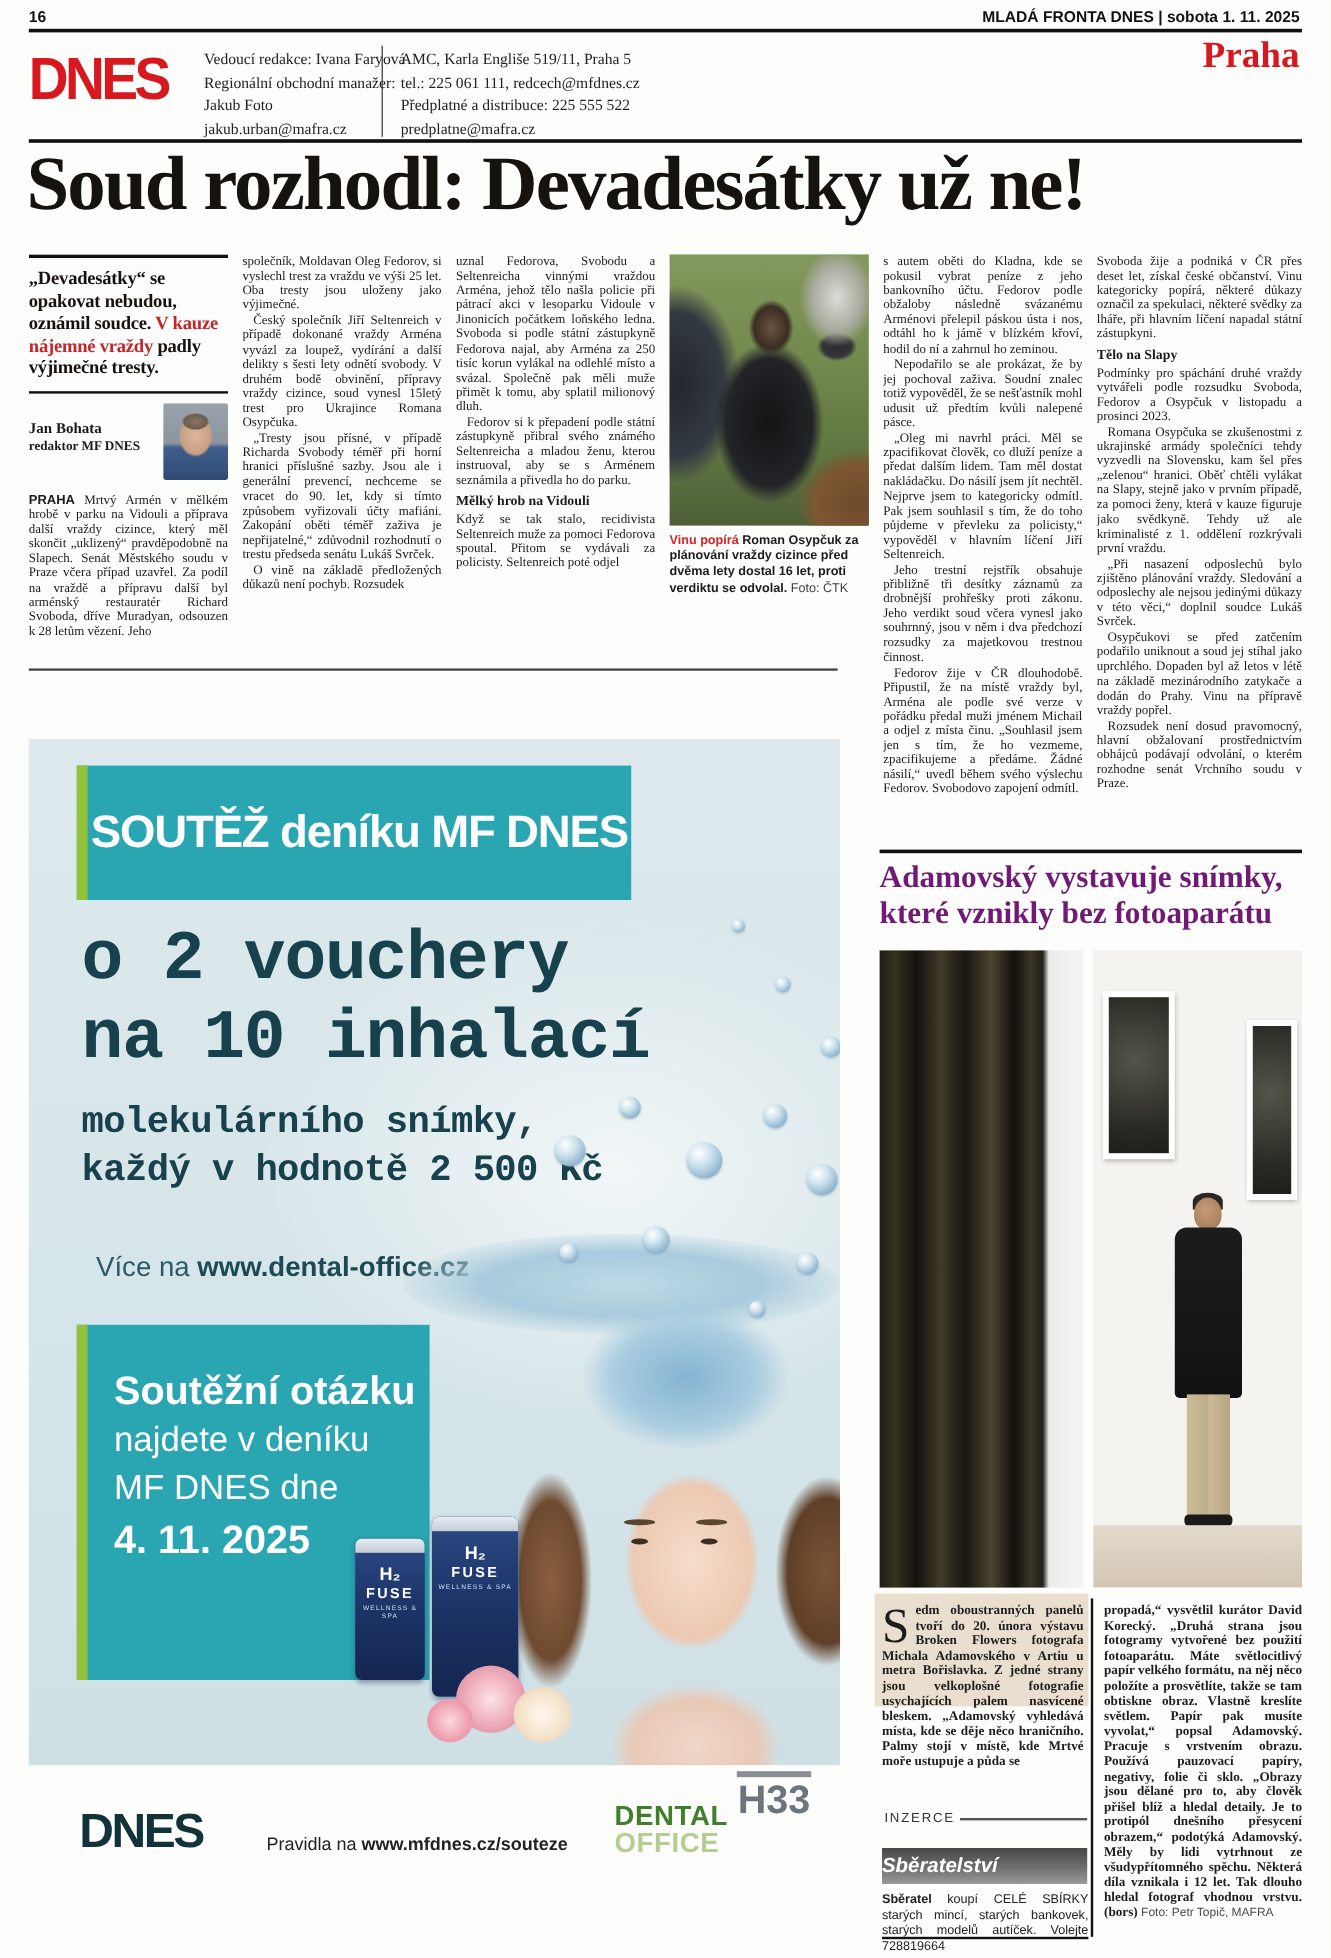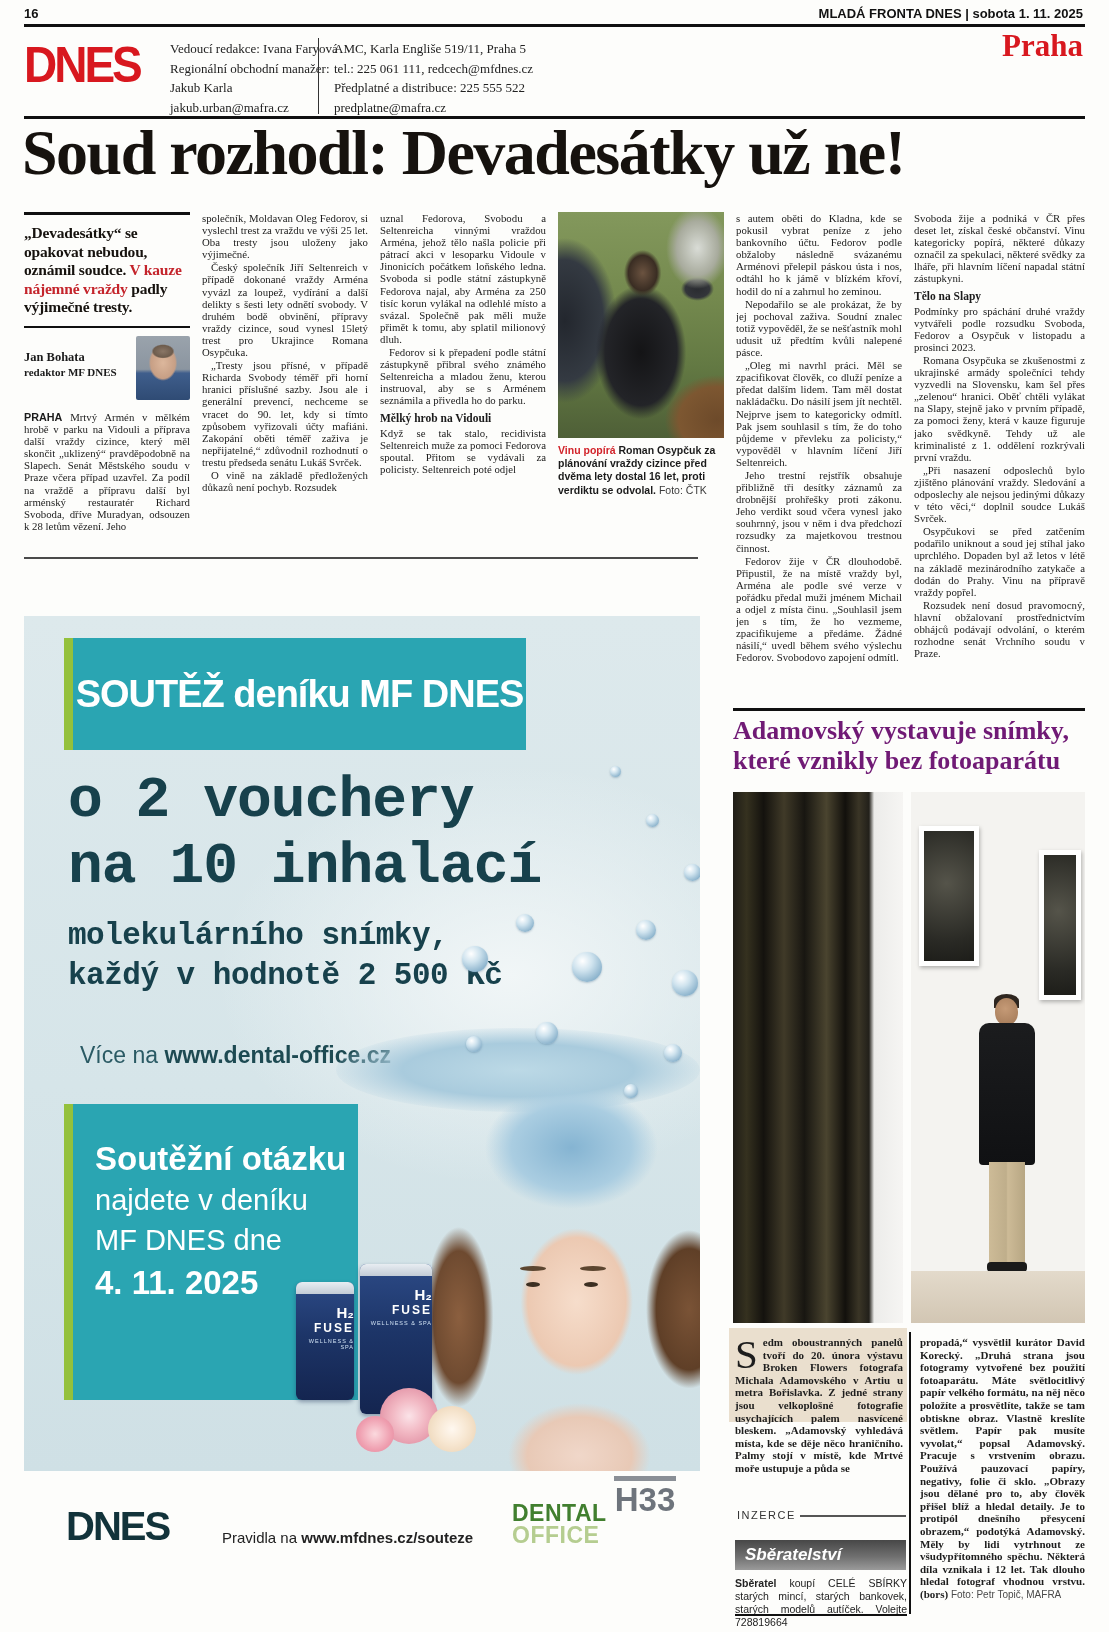--- a/index.html
+++ b/index.html
@@ -98,21 +98,21 @@
     background:radial-gradient(ellipse at 50% 50%, #bcd9e6 0%, #a9cbdd 45%, rgba(169,203,221,0) 75%); }
   .model { position:absolute; right:0; top:470px; width:268px; height:385px;
     background:
       radial-gradient(95px 70px at 55% 96%, #f0d7c9 0%, #e8c9b6 55%, transparent 75%),
       radial-gradient(72px 94px at 54% 56%, #f6ddcb 0%, #ecc9b2 68%, transparent 78%),
       radial-gradient(46px 120px at 10% 60%, #8b5f3f 0%, #6e4a30 55%, transparent 75%),
       radial-gradient(60px 110px at 96% 58%, #7a5336 0%, #5f3f27 55%, transparent 72%),
       radial-gradient(120px 85px at 52% 16%, #85b4d2 0%, #aacde1 50%, transparent 72%); }
   .brow { position:absolute; width:26px; height:5px; border-radius:50%; background:#5c4630; }
   .eye  { position:absolute; width:14px; height:5px; border-radius:50%; background:#3c2f22; }
-  .jar { position:absolute; border-radius:6px; color:#fff; text-align:right; overflow:hidden;
+  .jar { position:absolute; border-radius:6px; color:#fff; text-align:center; overflow:hidden;
     background:linear-gradient(180deg,#2c4a86 0%, #1d3568 45%, #142550 100%);
     box-shadow:0 2px 4px rgba(20,40,80,.4);
     font-family:"Liberation Sans",sans-serif; }
   .jar .cap { display:block; height:12px; background:linear-gradient(180deg,#e8edf2,#c3ccd6); }
   .jar .h2 { display:block; font-weight:800; font-size:15px; margin-top:10px; }
   .jar .fuse { display:block; font-weight:800; font-size:12px; letter-spacing:2px; }
   .jar .well { display:block; font-weight:400; font-size:5.5px; letter-spacing:1px; margin-top:3px; color:#cfe0f2; }
   .jar1 { left:272px; top:666px; width:58px; height:118px; }
   .jar2 { left:336px; top:648px; width:72px; height:150px; }
   .rose { position:absolute; border-radius:50%; }
@@ -159,42 +159,42 @@
   .art-col { top:1336px; font:bold 11px/12.6px "Liberation Serif",serif; text-align:justify; color:#1d1d1d; overflow:hidden; }
   .art-c1 { left:735px; width:168px; height:142px; }
   .art-c2 { left:920px; width:165px; height:272px; }
   .dropcap { float:left; font:400 41px/33px "Liberation Serif",serif; padding:2px 5px 0 0; color:#1d1d1d; }
   .art-credit { font:400 10px "Liberation Sans",sans-serif; color:#4a4a4a; }
   .art-vrule { left:909px; top:1332px; width:2px; height:282px; background:#101010; }
 
   
   .inzerce { left:737px; top:1510px; font:11px/1 "Liberation Sans",sans-serif; letter-spacing:1.5px; color:#333; }
   .inz-line { left:800px; top:1515px; width:106px; height:1.5px; background:#555; }
-  .cls-head { left:735px; top:1540px; width:171px; height:30px; padding-left:10px;
+  .cls-head { left:735px; top:1540px; width:171px; height:30px; 
     background:linear-gradient(180deg,#474747 0%, #6f6f6f 55%, #9a9a9a 100%);
     font:italic 800 17px/30px "Liberation Sans",sans-serif; color:#fff; }
   .cls-text { left:735px; top:1577px; width:172px;
     font:10.5px/13px "Liberation Sans",sans-serif; color:#222; text-align:justify; }
   .cls-text b { font-weight:800; }
   .cls-rule { left:735px; top:1614px; width:172px; height:1.5px; background:#101010; }
 </style>
 </head>
 <body>
 
 <div class="page">
 
   <div class="a pgnum">16</div>
   <div class="a mast">MLADÁ FRONTA DNES | sobota 1. 11. 2025</div>
   <div class="a rule1"></div>
 
   <div class="a logo-dnes">DNES</div>
   <div class="a hdr-block hdr-left">
     <div>Vedoucí redakce: Ivana Faryová</div>
     <div>Regionální obchodní manažer:</div>
-    <div>Jakub Karla</div>
+    <div>Jakub Foto</div>
     <div>jakub.urban@mafra.cz</div>
   </div>
   <div class="a hdr-div"></div>
   <div class="a hdr-block hdr-right">
     <div>AMC, Karla Engliše 519/11, Praha 5</div>
     <div>tel.: 225 061 111, redcech@mfdnes.cz</div>
     <div>Předplatné a distribuce: 225 555 522</div>
     <div>predplatne@mafra.cz</div>
   </div>
   <div class="a praha">Praha</div>

